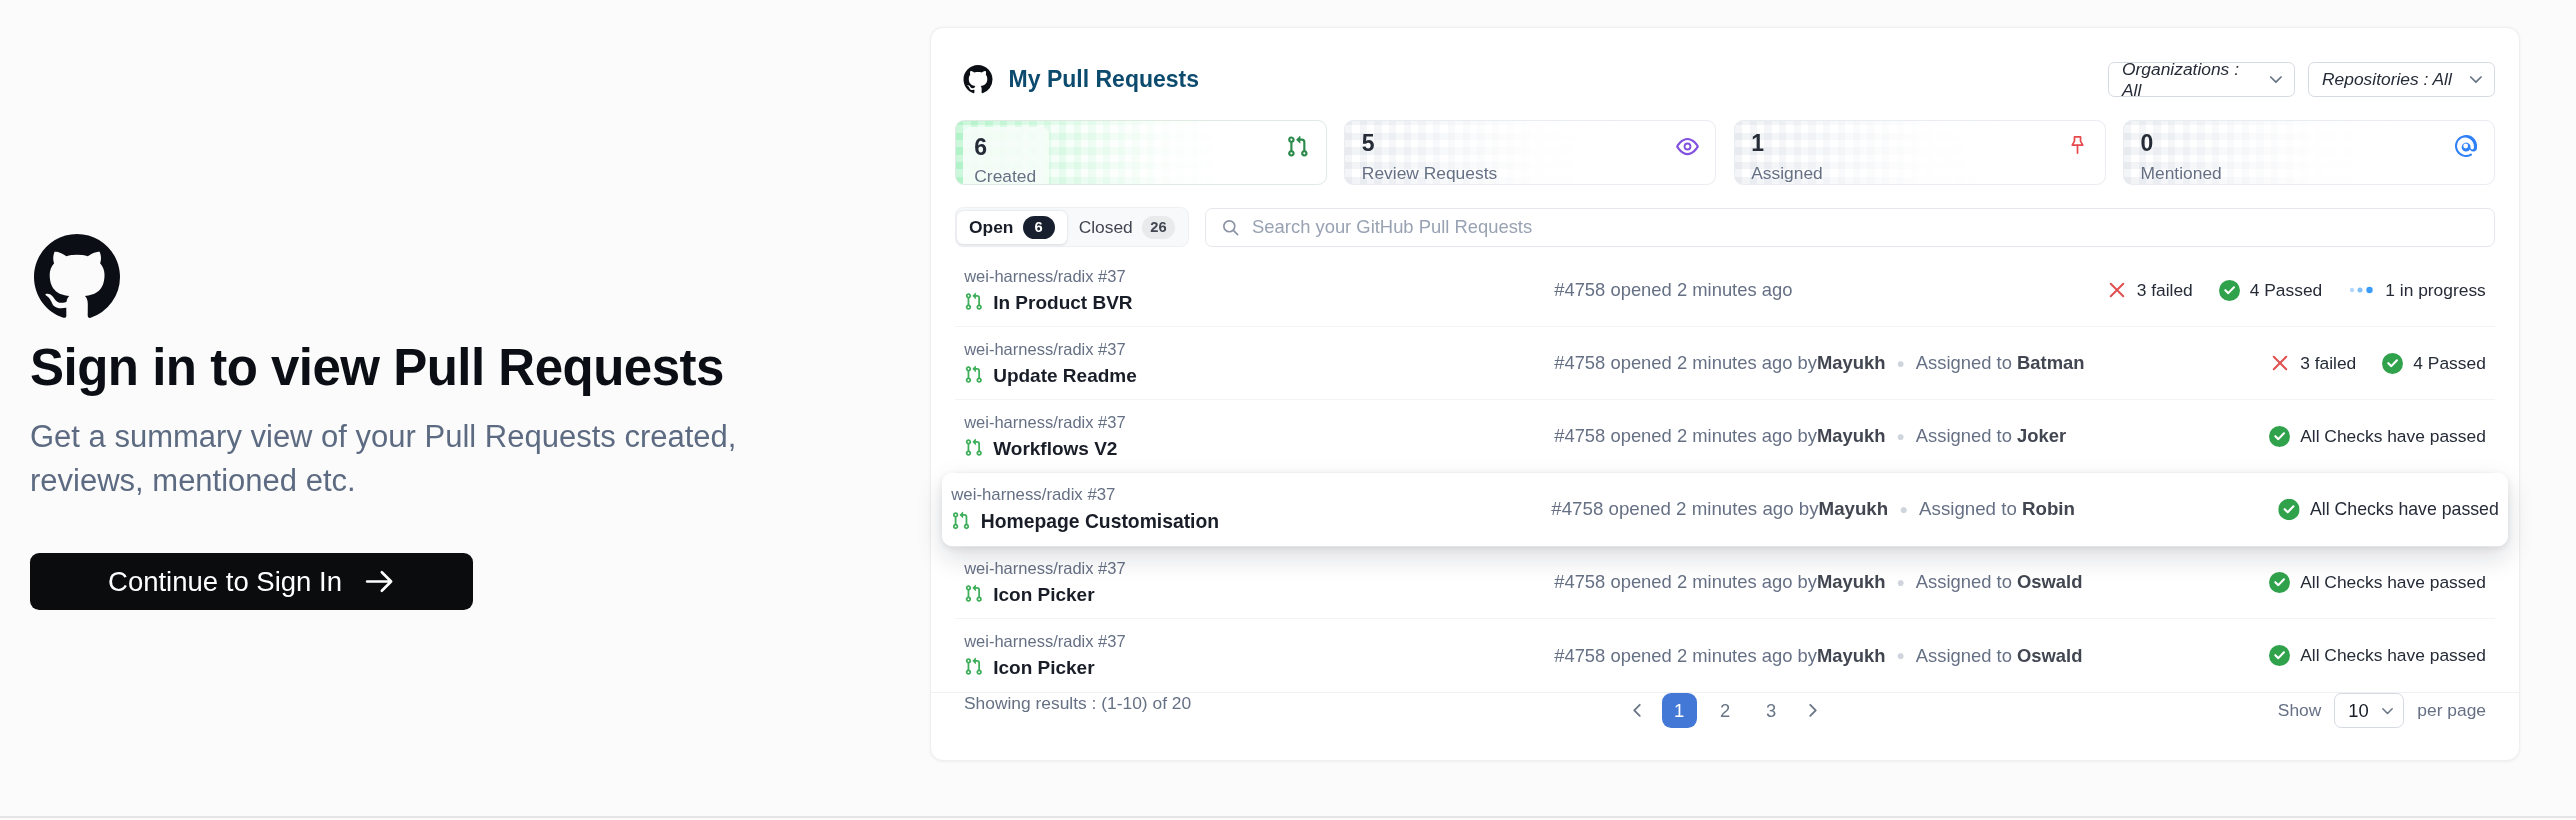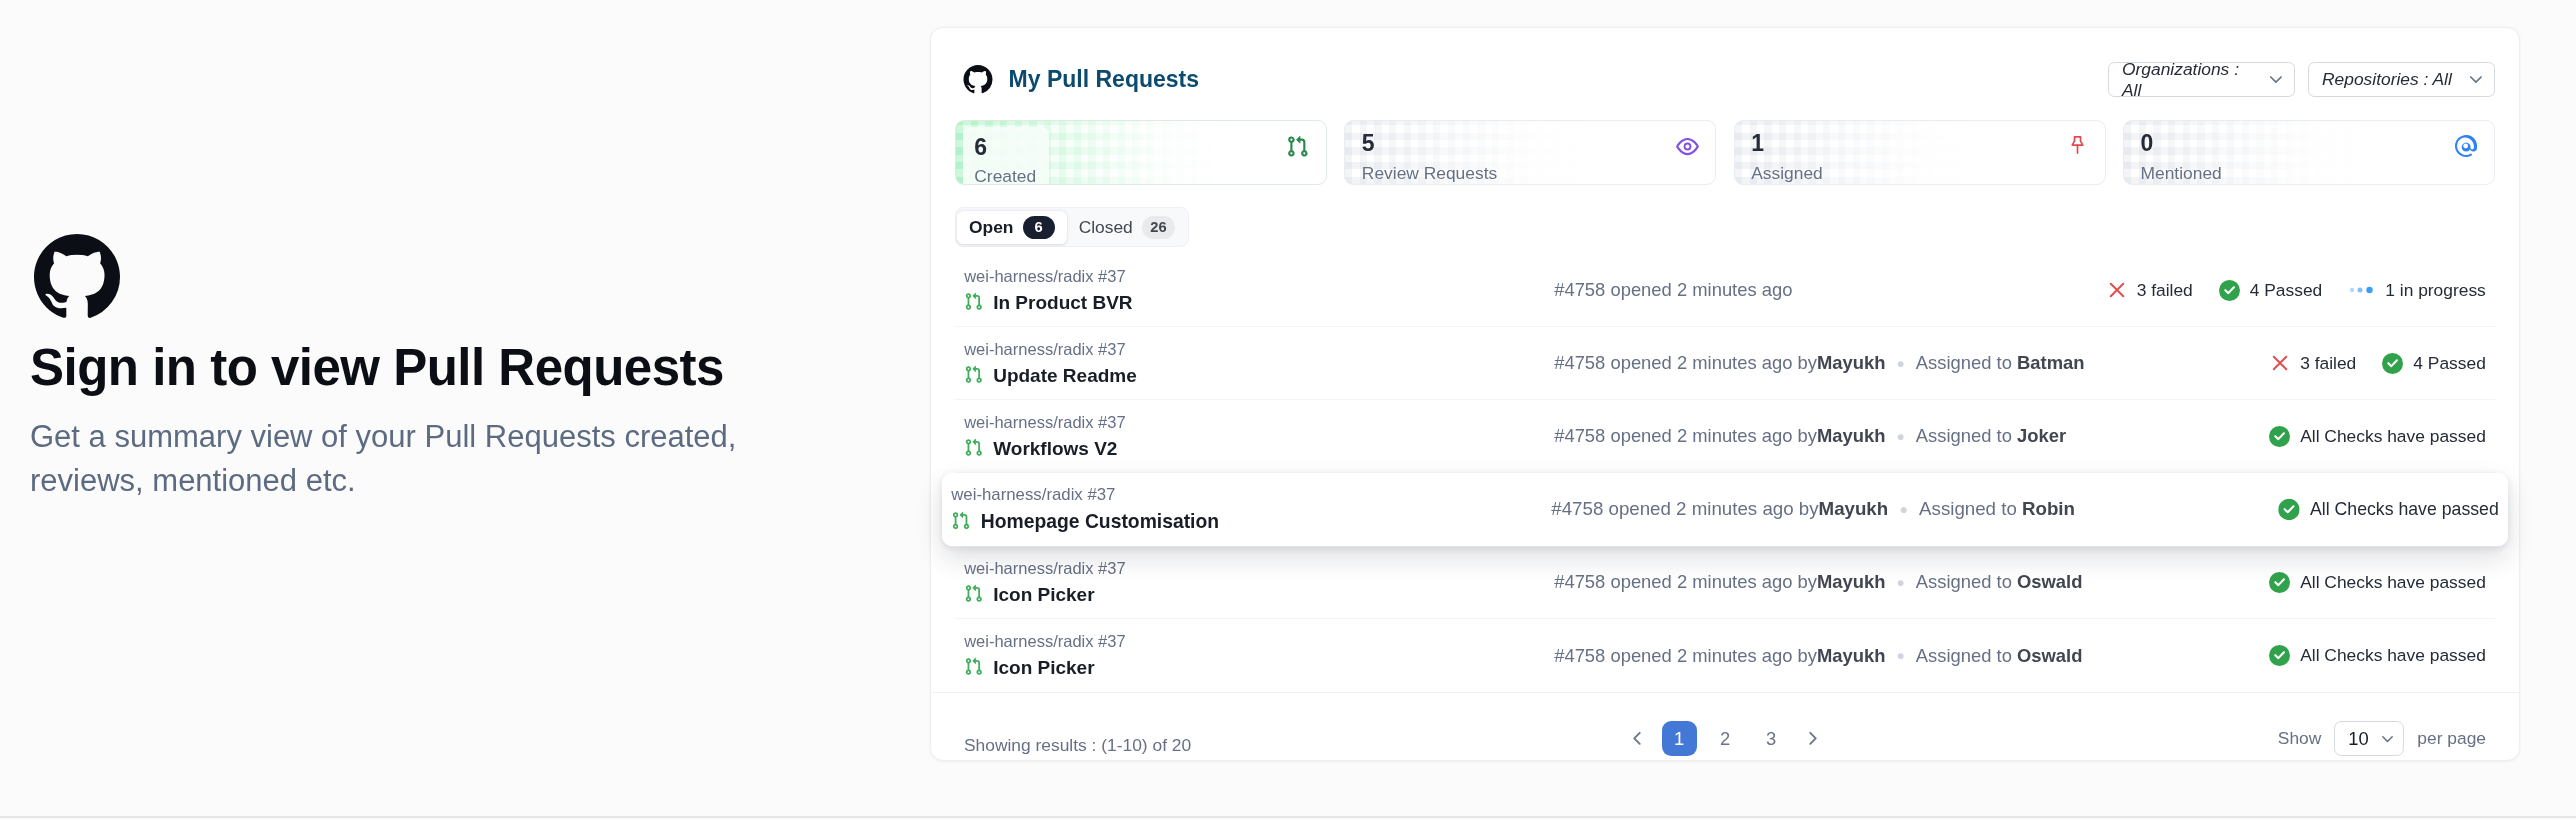--- a/index.html
+++ b/index.html
@@ -99,21 +99,21 @@
   .pr-repo { font-size: 16.5px; color: #667085; margin-bottom: 6.4px; }
   .pr-title-line { display: flex; align-items: center; gap: 10px; }
   .pr-title { font-size: 19px; font-weight: 700; color: #181d27; }
   .pr-meta { font-size: 18.4px; color: #667085; display: flex; align-items: center; white-space: nowrap; }
   .pr-meta b { color: #414651; font-weight: 600; }
   .pr-meta .dot { color: #d0d5dd; margin: 0 11px; font-size: 13.8px; }
   .pr-checks { margin-left: auto; display: flex; align-items: center; gap: 26px; }
   .check { display: flex; align-items: center; gap: 10px; font-size: 17.4px; color: #252b37; white-space: nowrap; }
   .check .icn { line-height: 0; display: inline-flex; }
   
-  .panel-footer { position: relative; display: flex; align-items: flex-end; height: 64px; border-top: 0.9px solid #eef0f3; padding: 0 33px; }
+  .panel-footer { position: relative; display: flex; align-items: flex-start; height: 64px; border-top: 0.9px solid #eef0f3; padding: 0 33px; }
   .showing { font-size: 17.4px; color: #667085; }
   .pagination { position: absolute; left: 50%; transform: translateX(-50%); display: flex; align-items: center; gap: 11px; }
   .page-btn { font-size: 18.4px; color: #697586; background: none; border: none; width: 35px; height: 35px; cursor: pointer; font-family: inherit; display: flex; align-items: center; justify-content: center; }
   .page-btn.active { border-radius: 9.2px; background: #4478d6; color: #fff; }
   .pager-arrow { background: none; border: none; cursor: pointer; display: flex; align-items: center; justify-content: center; width: 27.5px; height: 35px; }
   .per-page { margin-left: auto; display: flex; align-items: center; gap: 13px; font-size: 17.4px; color: #667085; }
   .page-size-select {
     display: flex; align-items: center; justify-content: space-between; width: 70px; height: 35px;
     border: 0.9px solid #d5dae1; border-radius: 7.3px; padding: 0 9.2px 0 13px; font-size: 18.4px;
     color: #181d27; background: #fff; cursor: pointer;
@@ -124,20 +124,28 @@
 <body>
 
 <section class="signin">
   <span class="gh-logo-large">
     <svg viewBox="0 0 16 16" width="88" height="86" fill="#0b0e14">
         <path d="M8 0C3.58 0 0 3.58 0 8c0 3.54 2.29 6.53 5.47 7.59.4.07.55-.17.55-.38 0-.19-.01-.82-.01-1.49-2.01.37-2.53-.49-2.69-.94-.09-.23-.48-.94-.82-1.13-.28-.15-.68-.52-.01-.53.63-.01 1.08.58 1.23.82.72 1.21 1.87.87 2.33.66.07-.52.28-.87.51-1.07-1.78-.2-3.64-.89-3.64-3.95 0-.87.31-1.59.82-2.15-.08-.2-.36-1.02.08-2.12 0 0 .67-.21 2.2.82.64-.18 1.32-.27 2-.27s1.36.09 2 .27c1.53-1.04 2.2-.82 2.2-.82.44 1.1.16 1.92.08 2.12.51.56.82 1.27.82 2.15 0 3.07-1.87 3.75-3.65 3.95.29.25.54.73.54 1.48 0 1.07-.01 1.93-.01 2.2 0 .21.15.46.55.38A8.01 8.01 0 0 0 16 8c0-4.42-3.58-8-8-8z"></path>
       </svg>
   </span>
   <h1>Sign in to view Pull Requests</h1>
   <p class="sub">Get a summary view of your Pull Requests created, reviews, mentioned etc.</p>
+  <button class="cta">
+    <span>Continue to Sign In</span>
+    <span style="line-height:0">
+      <svg viewBox="0 0 20 16" width="31" height="25" fill="none" stroke="#fff" stroke-width="1.7" stroke-linecap="round" stroke-linejoin="round">
+          <path d="M2 8h15.5M11.5 2 17.5 8l-6 6"></path>
+        </svg>
+    </span>
+  </button>
 </section>
 
 <section class="panel">
 
   <div class="panel-header">
     <span style="line-height:0">
       <svg viewBox="0 0 16 16" width="30" height="29" fill="#0b0e14">
           <path d="M8 0C3.58 0 0 3.58 0 8c0 3.54 2.29 6.53 5.47 7.59.4.07.55-.17.55-.38 0-.19-.01-.82-.01-1.49-2.01.37-2.53-.49-2.69-.94-.09-.23-.48-.94-.82-1.13-.28-.15-.68-.52-.01-.53.63-.01 1.08.58 1.23.82.72 1.21 1.87.87 2.33.66.07-.52.28-.87.51-1.07-1.78-.2-3.64-.89-3.64-3.95 0-.87.31-1.59.82-2.15-.08-.2-.36-1.02.08-2.12 0 0 .67-.21 2.2.82.64-.18 1.32-.27 2-.27s1.36.09 2 .27c1.53-1.04 2.2-.82 2.2-.82.44 1.1.16 1.92.08 2.12.51.56.82 1.27.82 2.15 0 3.07-1.87 3.75-3.65 3.95.29.25.54.73.54 1.48 0 1.07-.01 1.93-.01 2.2 0 .21.15.46.55.38A8.01 8.01 0 0 0 16 8c0-4.42-3.58-8-8-8z"></path>
         </svg>
     </span>
@@ -208,20 +216,29 @@
     <div class="seg">
       <button class="seg-tab active">
         <span>Open</span>
         <span class="badge dark">6</span>
       </button>
       <button class="seg-tab">
         <span>Closed</span>
         <span class="badge light">26</span>
       </button>
     </div>
+    <div class="search">
+      <span style="line-height:0">
+        <svg viewBox="0 0 16 16" width="19" height="19" fill="none" stroke="#8b93a5" stroke-width="1.4">
+            <circle cx="7" cy="7" r="4.6"></circle>
+            <path d="M10.6 10.6 14 14" stroke-linecap="round"></path>
+          </svg>
+      </span>
+      <input type="text" placeholder="Search your GitHub Pull Requests" style="">
+    </div>
   </div>
 
   <div class="pr-list">
       <div class="pr-row">
         <div class="pr-left">
           <div class="pr-repo">wei-harness/radix #37</div>
           <div class="pr-title-line">
             <span class="icn"><svg viewBox="0 0 16 16" width="19" height="19" fill="#3fae5a">
                 <path d="M1.5 3.25a2.25 2.25 0 1 1 3 2.122v5.256a2.251 2.251 0 1 1-1.5 0V5.372A2.25 2.25 0 0 1 1.5 3.25Zm5.677-.177L9.573.677A.25.25 0 0 1 10 .854V2.5h1A2.5 2.5 0 0 1 13.5 5v5.628a2.251 2.251 0 1 1-1.5 0V5a1 1 0 0 0-1-1h-1v1.646a.25.25 0 0 1-.427.177L7.177 3.427a.25.25 0 0 1 0-.354ZM3.75 2.5a.75.75 0 1 0 0 1.5.75.75 0 0 0 0-1.5Zm0 9.5a.75.75 0 1 0 0 1.5.75.75 0 0 0 0-1.5Zm8.25.75a.75.75 0 1 0 1.5 0 .75.75 0 0 0-1.5 0Z"></path>
               </svg></span>

